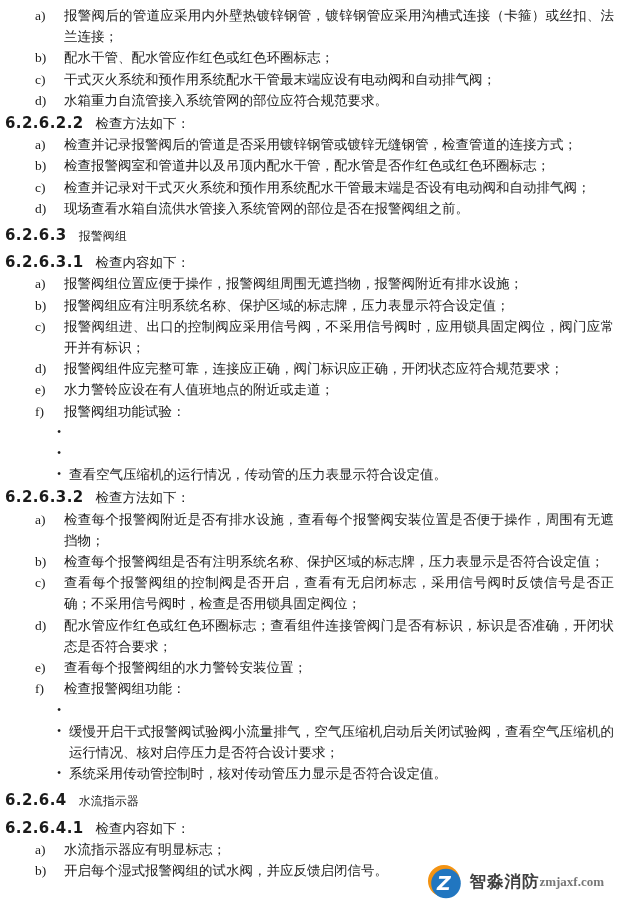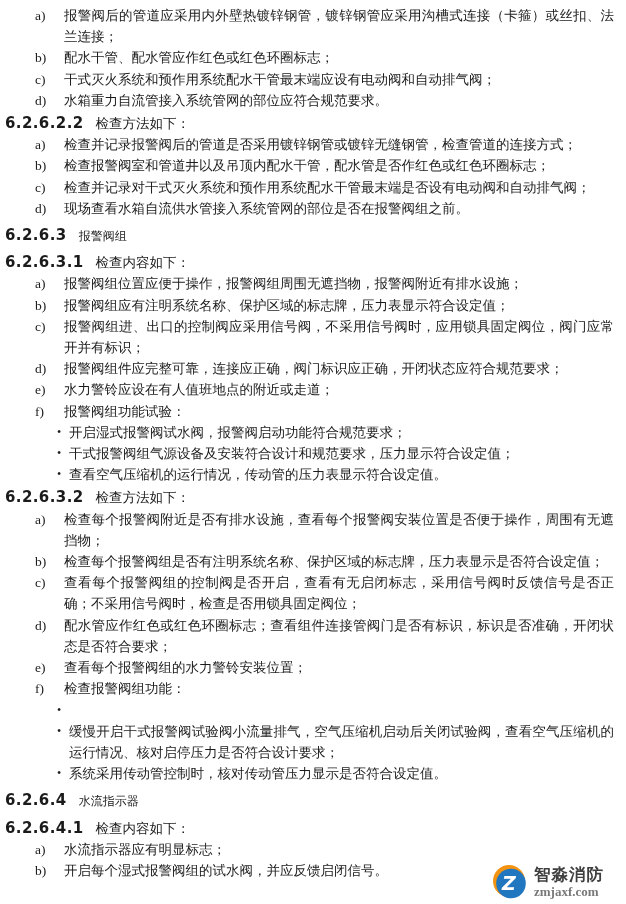--- a/index.html
+++ b/index.html
@@ -26,21 +26,21 @@
     font-weight:700;font-size:15px;letter-spacing:0.4px;
     margin-right:12px;
   }
   .sec-heading{margin:6px 0 5px;}
   .sec-heading .title{font-weight:400;font-family:"DejaVu Sans","Liberation Sans",sans-serif;font-size:12px;}
   .logo{
     position:absolute;right:22px;bottom:4px;
     display:flex;align-items:center;
   }
   .logo-icon{width:36px;height:36px;margin-right:6px;}
-  .logo-text{display:flex;flex-direction:column;line-height:1.05;}
+  .logo-text{display:flex;line-height:1.05;}
   .brand-name{
     font-family:"DejaVu Sans","Liberation Sans",sans-serif;
     font-weight:700;font-size:16.5px;color:#3f3f3f;letter-spacing:1px;
   }
   .brand-domain{
     font-family:Liberation Serif, serif;
     font-weight:700;font-size:13px;color:#787878;margin-top:2px;
   }
 </style>
 </head>
@@ -112,25 +112,23 @@
     <div class="item">
       <span class="lbl">e)</span>
       <span class="txt">水力警铃应设在有人值班地点的附近或走道；</span>
     </div>
     <div class="item">
       <span class="lbl">f)</span>
       <span class="txt">报警阀组功能试验：</span>
     </div>
     <div class="bullet-item">
       <span class="b">•</span>
-      <span class="txt">开启湿式报警阀试水阀，报警阀启动功能符合规范要求；</span>
-    </div>
-    <div class="bullet-item">
-      <span class="b">•</span>
-      <span class="txt">干式报警阀组气源设备及安装符合设计和规范要求，压力显示符合设定值；</span>
+    </div>
+    <div class="bullet-item">
+      <span class="b">•</span>
     </div>
     <div class="bullet-item">
       <span class="b">•</span>
       <span class="txt">查看空气压缩机的运行情况，传动管的压力表显示符合设定值。</span>
     </div>
 
     <div class="clause-line">
       <span class="num">6.2.6.3.2</span><span>检查方法如下：</span>
     </div>
     <div class="item">

